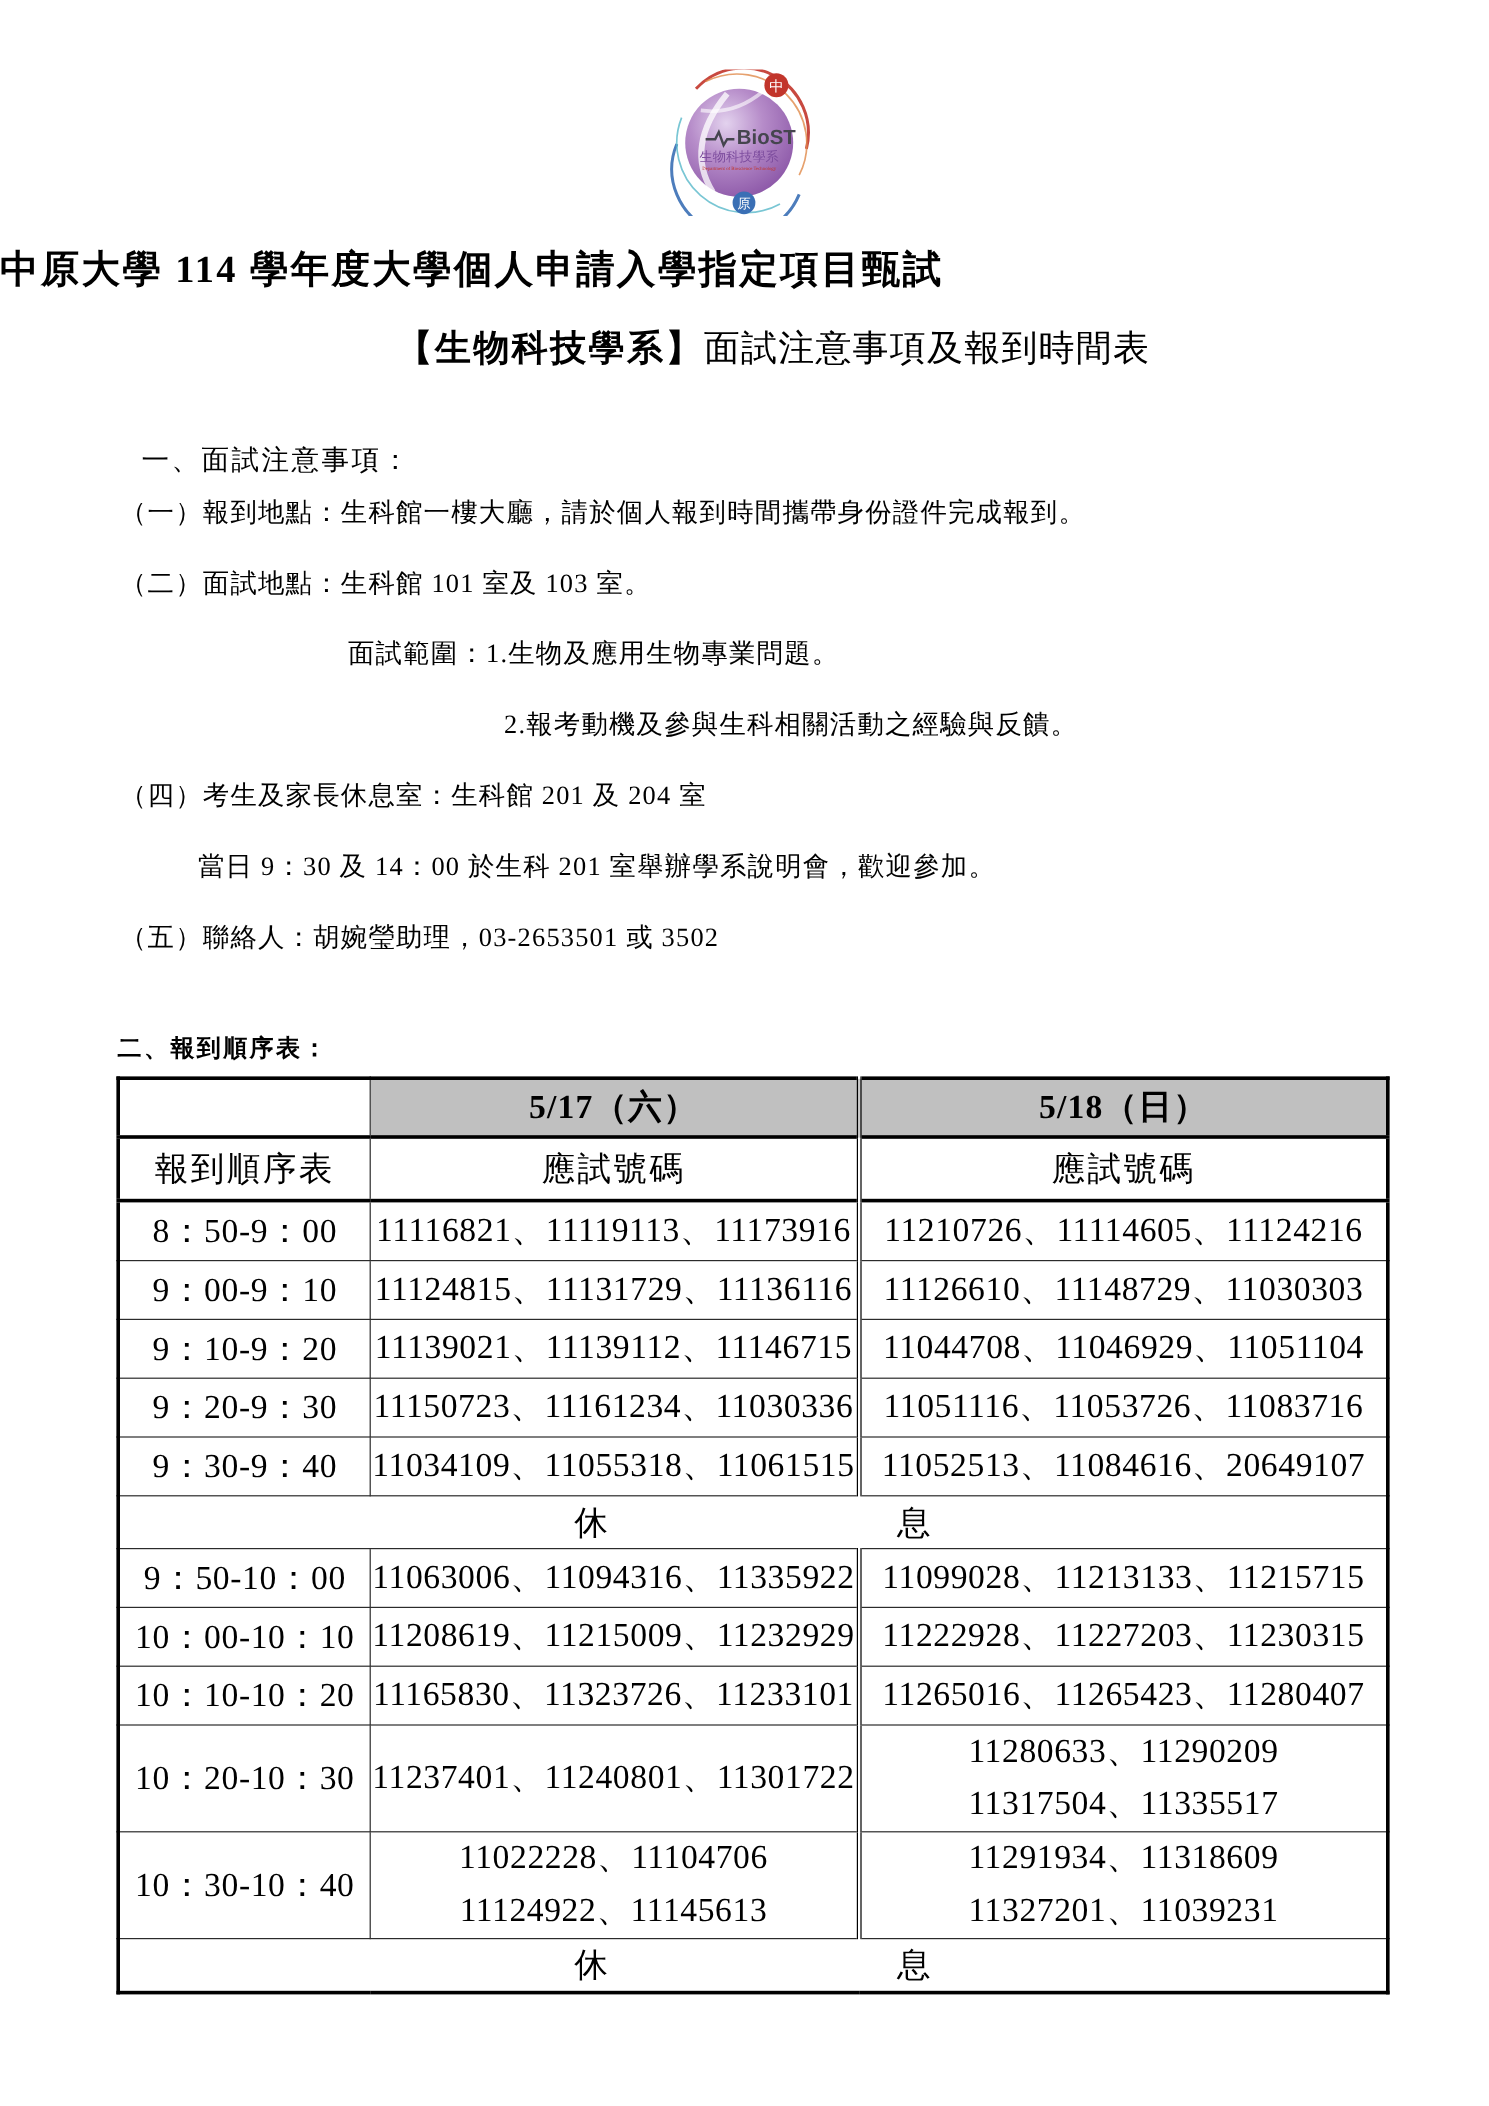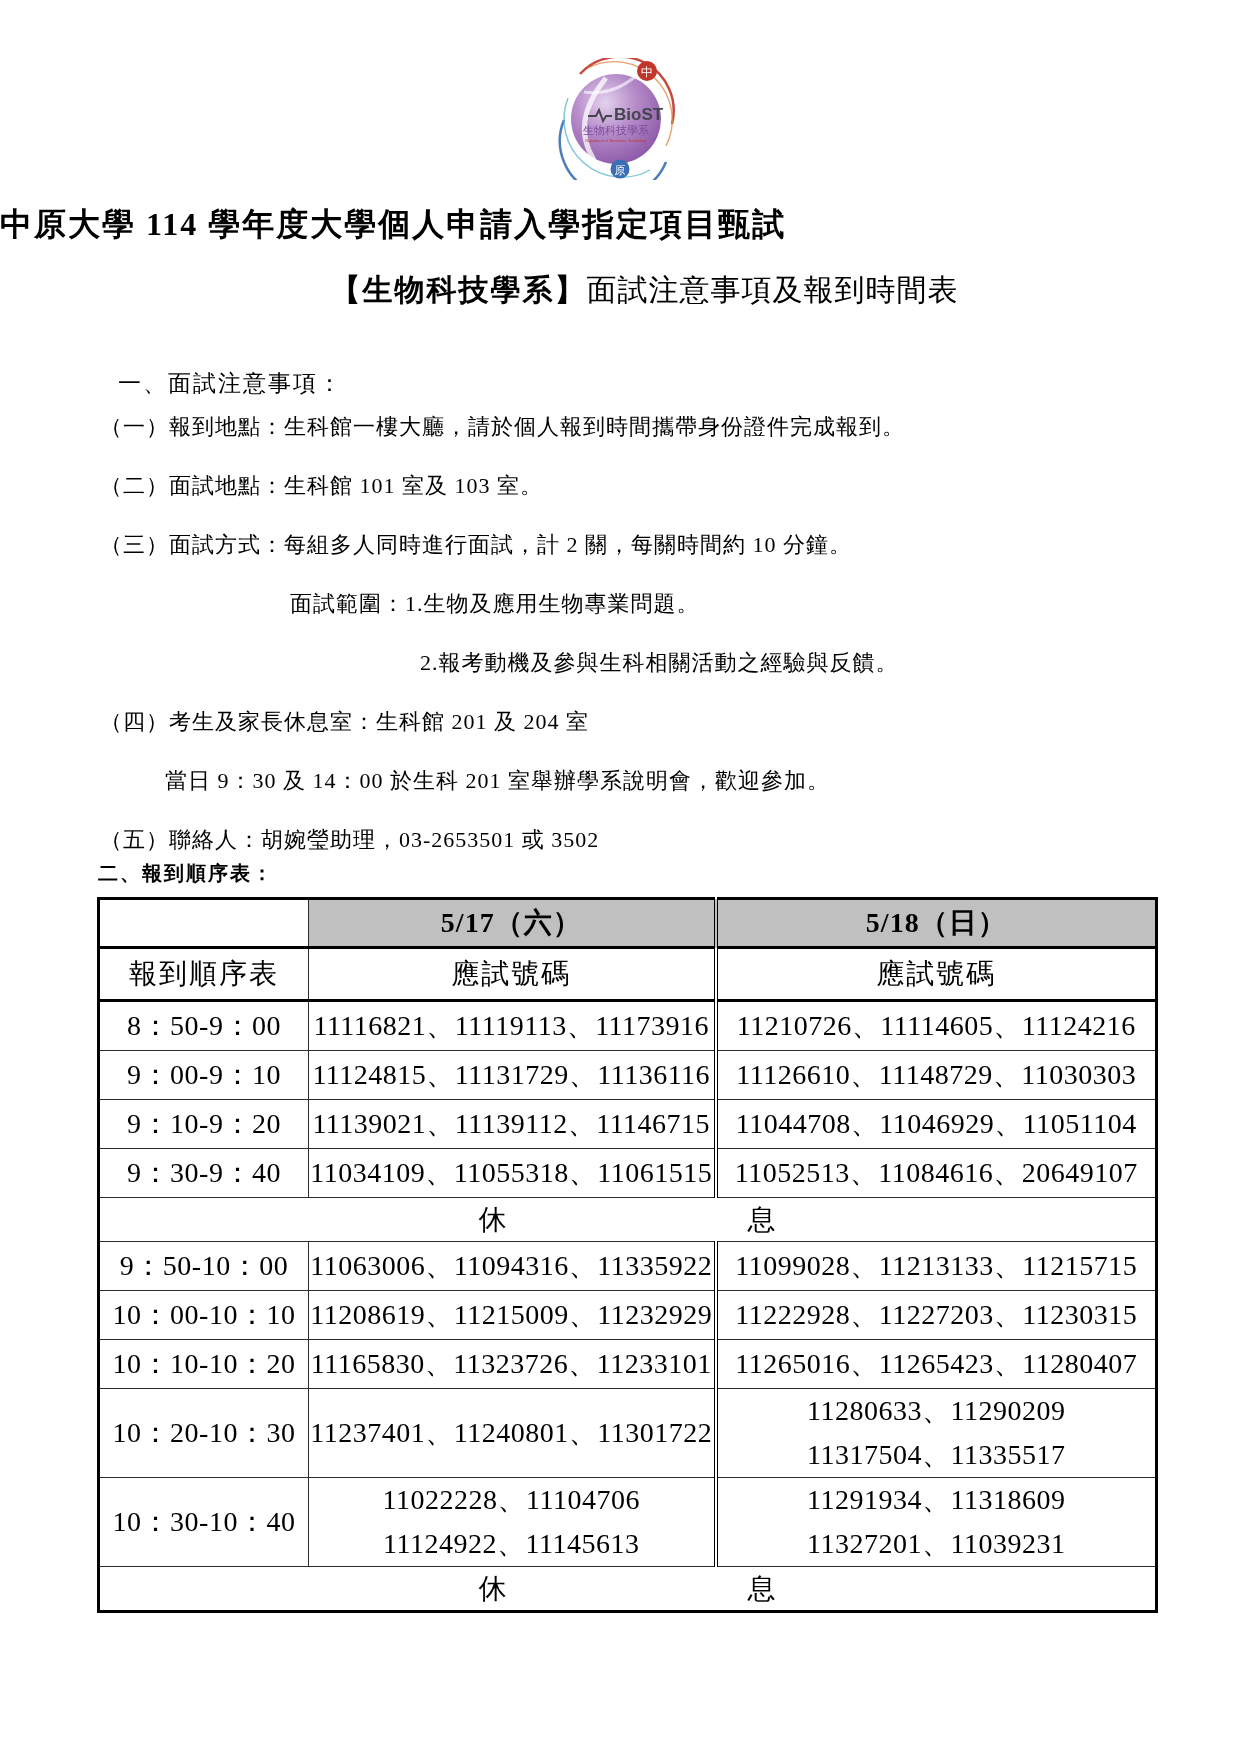--- a/index.html
+++ b/index.html
@@ -99,21 +99,20 @@
 
   <div class="title1">中原大學 114 學年度大學個人申請入學指定項目甄試</div>
   <div class="title2">
     <span class="dept">【生物科技學系】</span><span>面試注意事項及報到時間表</span>
   </div>
 
   <div class="s1-heading">一、面試注意事項：</div>
   <div class="s1-lines" id="s1-lines">
       <div class="line ind-item">（一）報到地點：生科館一樓大廳，請於個人報到時間攜帶身份證件完成報到。</div>
       <div class="line ind-item">（二）面試地點：生科館 101 室及 103 室。</div>
-      <div class="line ind-item">（三）面試方式：每組多人同時進行面試，計 2 關，每關時間約 10 分鐘。</div>
       <div class="line ind-sub1">面試範圍：1.生物及應用生物專業問題。</div>
       <div class="line ind-sub2">2.報考動機及參與生科相關活動之經驗與反饋。</div>
       <div class="line ind-item">（四）考生及家長休息室：生科館 201 及 204 室</div>
       <div class="line ind-sub3">當日 9：30 及 14：00 於生科 201 室舉辦學系說明會，歡迎參加。</div>
       <div class="line ind-item">（五）聯絡人：胡婉瑩助理，03-2653501 或 3502</div>
     </div>
 
   <div class="s2-heading">二、報到順序表：</div>
   <table class="roster">
     <colgroup>
@@ -153,20 +152,29 @@
         <tr class="data">
           <td>9：10-9：20</td>
           <td>
             <div class="numline">11139021、11139112、11146715</div>
           </td>
           <td class="day-col">
             <div class="numline">11044708、11046929、11051104</div>
           </td>
         </tr>
         <tr class="data">
+          <td>9：20-9：30</td>
+          <td>
+            <div class="numline">11150723、11161234、11030336</div>
+          </td>
+          <td class="day-col">
+            <div class="numline">11051116、11053726、11083716</div>
+          </td>
+        </tr>
+        <tr class="data">
           <td>9：30-9：40</td>
           <td>
             <div class="numline">11034109、11055318、11061515</div>
           </td>
           <td class="day-col">
             <div class="numline">11052513、11084616、20649107</div>
           </td>
         </tr>
         <tr class="brk">
           <td colspan="3">

